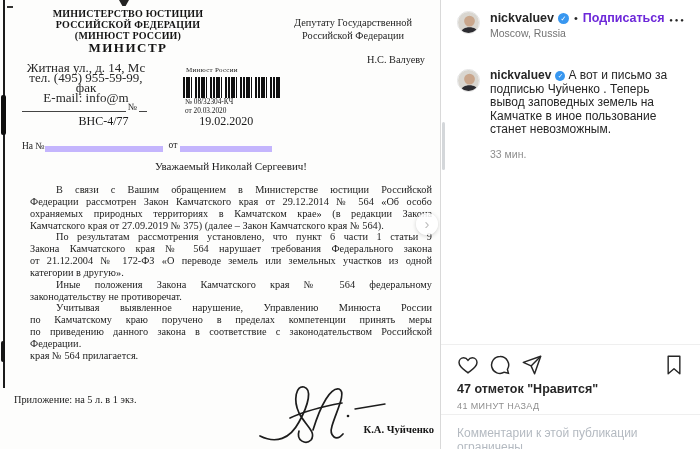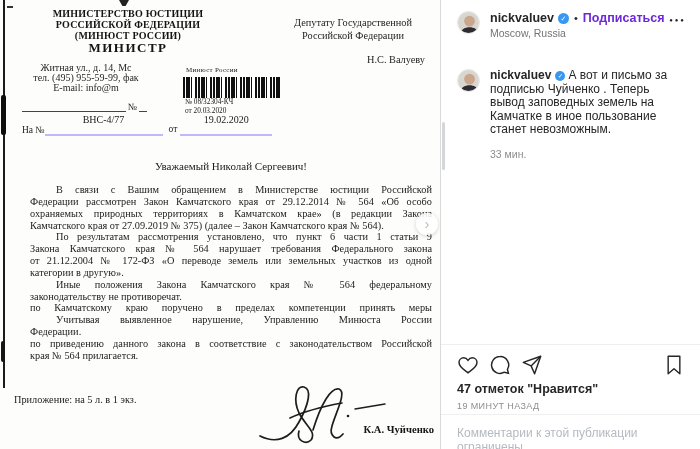--- a/index.html
+++ b/index.html
@@ -9,32 +9,32 @@
   
   .photo { position:absolute; left:0; top:0; width:440px; height:449px; background:#fdfdfc; overflow:hidden; font-family:"Liberation Serif",serif; color:#1f1f1f; }
   .scan-line { position:absolute; left:3px; top:0; width:2px; height:388px; background:#1b1b1b; }
   .scan-blob1 { position:absolute; left:1px; top:95px; width:5px; height:40px; background:#0e0e0e; border-radius:2px; }
   .scan-blob2 { position:absolute; left:1px; top:341px; width:4px; height:21px; background:#151515; border-radius:2px; }
   .scan-tick { position:absolute; left:7px; top:6px; width:6px; height:2px; background:#333; }
   .emblem-tip { position:absolute; left:119px; top:0; width:10px; height:6px; background:#222; clip-path:polygon(0 0,100% 0,66% 100%,34% 100%); }
 
   .lh-left { position:absolute; left:22px; top:8px; width:212px; text-align:center; font-weight:bold; font-size:10px; line-height:11px; color:#141414; letter-spacing:.2px; }
   .minister { position:absolute; left:22px; top:40px; width:212px; text-align:center; font-weight:bold; font-size:13px; letter-spacing:1.5px; color:#141414; }
-  .contact { position:absolute; left:26px; top:63px; width:120px; text-align:center; font-size:10px; line-height:10px; color:#272727; }
+  .contact { position:absolute; left:26px; top:63px; width:120px; text-align:center; font-size:13px; line-height:10px; color:#272727; }
 
   .barcode-box { position:absolute; left:147px; top:66px; width:100px; background:#fdfdfc; font-size:7px; color:#222; z-index:2;padding-left:36px; }
   .bc-label { font-size:7px; padding-left:3px; letter-spacing:.3px; }
   .bc-stripes { margin-top:3px; width:97px; height:21px;
     background:repeating-linear-gradient(90deg,#101010 0 2px,#fff 2px 3px,#101010 3px 7px,#fff 7px 8px,#101010 8px 9px,#fff 9px 12px,#101010 12px 14px,#fff 14px 15px); }
   .bc-number,.bc-date { font-size:7.3px; line-height:8.5px; padding-left:2px; }
 
   .ref1 { position:absolute; left:22px; top:101px; display:flex; align-items:flex-end; font-size:9.5px; color:#222; }
   .ref1 .ul { display:inline-block; border-bottom:1px solid #444; height:11px; }
   .ref2 { position:absolute; left:22px; top:114px; display:flex; align-items:flex-end; font-size:9.5px; color:#222; }
-  .slot { display:inline-block; border-bottom:2px solid #c4b5fd; text-align:center; font-size:10px; padding-bottom:9px; color:#1a1a1a; }
+  .slot { display:inline-block; border-bottom:6px solid #c4b5fd; text-align:center; font-size:12px; padding-bottom:17px; color:#1a1a1a; }
   .ref2 .lbl { padding-bottom:1px; }
   .ref2 .ot { margin:0 3px 1px 6px; }
 
   .addressee { position:absolute; left:281px; top:16px; width:144px; text-align:center; font-size:10.3px; line-height:13.2px; color:#1d1d1d; }
   .addressee-name { margin-top:11px;text-align:right; }
 
   .salutation { position:absolute; left:30px; top:160px; width:402px; text-align:center; font-size:11px; color:#1c1c1c; }
   .body { position:absolute; left:30px; top:184px; width:402px; font-size:10.3px; line-height:11.85px; color:#1d1d1d; }
   .ln { width:100%; }
   .j { text-align:justify; text-align-last:justify; }
@@ -138,24 +138,24 @@
       <div class="ln j ind">В связи с Вашим обращением в Министерстве юстиции Российской</div>
       <div class="ln j">Федерации рассмотрен Закон Камчатского края от 29.12.2014 № 564 «Об особо</div>
       <div class="ln j">охраняемых природных территориях в Камчатском крае» (в редакции Закона</div>
       <div class="ln">Камчатского края от 27.09.2019 № 375) (далее – Закон Камчатского края № 564).</div>
       <div class="ln j ind">По результатам рассмотрения установлено, что пункт 6 части 1 статьи 9</div>
       <div class="ln j">Закона Камчатского края № 564 нарушает требования Федерального закона</div>
       <div class="ln j">от 21.12.2004 № 172-ФЗ «О переводе земель или земельных участков из одной</div>
       <div class="ln">категории в другую».</div>
       <div class="ln j ind">Иные положения Закона Камчатского края № 564 федеральному</div>
       <div class="ln">законодательству не противоречат.</div>
+      <div class="ln j ind">Учитывая выявленное нарушение, Управлению Минюста России</div>
       <div class="ln j">по Камчатскому краю поручено в пределах компетенции принять меры</div>
-      <div class="ln j ind">Учитывая выявленное нарушение, Управлению Минюста России</div>
+      <div class="ln j">по приведению данного закона в соответствие с законодательством Российской</div>
       <div class="ln">Федерации.</div>
-      <div class="ln j">по приведению данного закона в соответствие с законодательством Российской</div>
       <div class="ln">края № 564 прилагается.</div>
     </div>
 
     <div class="attachment">Приложение: на 5 л. в 1 экз.</div>
 
     <svg class="sig" width="148" height="64" viewBox="0 0 148 64">
       <g fill="none" stroke="#1d1d1d" stroke-width="1.7" stroke-linecap="round">
         <path d="M8 54 C 24 62, 38 57, 47 40 C 57 22, 60 7, 52 5 C 44 3, 41 18, 47 31 C 53 43, 65 50, 59 58 C 54 63, 44 59, 47 49"></path>
         <path d="M61 48 C 69 22, 79 5, 87 7 C 95 10, 84 30, 80 44 C 77 54, 84 60, 91 52"></path>
         <path d="M38 36 C 55 28, 74 24, 90 21"></path>
@@ -228,19 +228,19 @@
           </svg>
         </span>
         <span class="spacer"></span>
         <span class="icon-btn" style="margin-right:0">
           <svg width="20" height="22" viewBox="0 0 24 26" fill="none" stroke="#262626" stroke-width="1.7" stroke-linejoin="round">
             <path d="M5 2.5h14v21l-7-6-7 6z"></path>
           </svg>
         </span>
       </div>
       <div class="likes">47 отметок "Нравится"</div>
-      <div class="time2">19 МИНУТ НАЗАД</div>
+      <div class="time2">41 МИНУТ НАЗАД</div>
     </div>
 
     <div class="limited">Комментарии к этой публикации ограничены.</div>
   </div>
 
 </div>
 
 </body></html>

